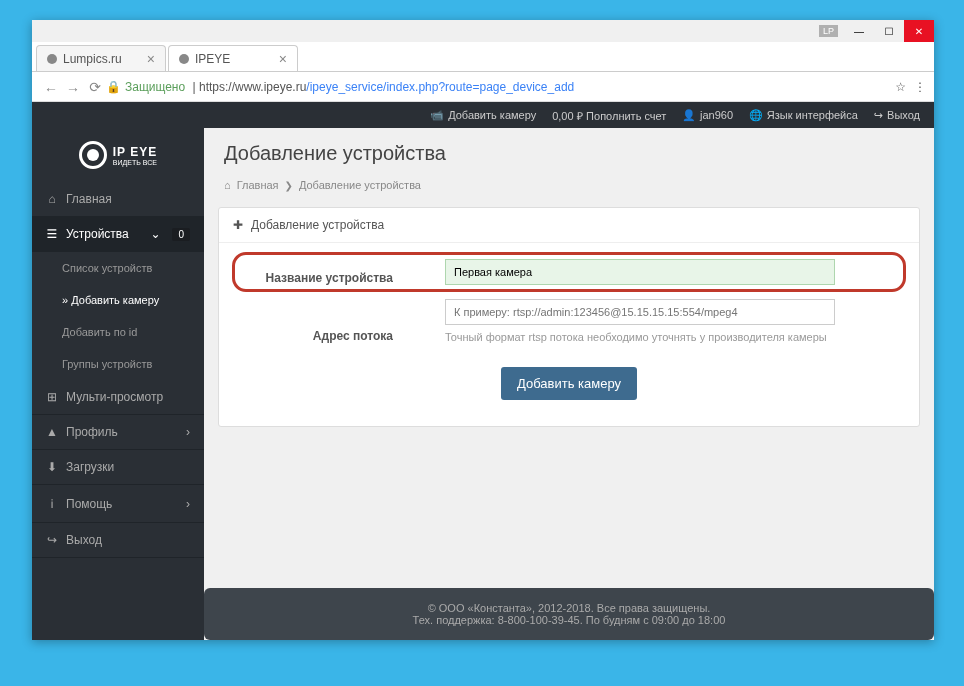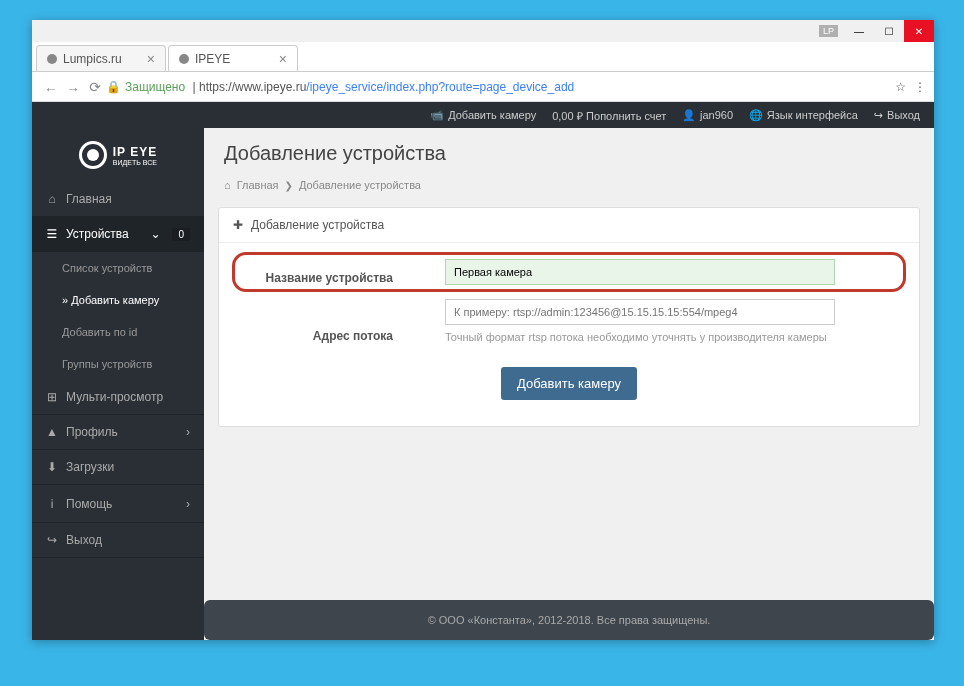--- a/index.html
+++ b/index.html
@@ -201,17 +201,18 @@
             </div>
             <div class="submit-row">
               <button class="btn-primary">Добавить камеру</button>
             </div>
           </div>
         </div>
 
         <div style="flex:1"></div>
         <div class="footer">
           <div>© ООО «Константа», 2012-2018. Все права защищены.</div>
+          <div>Тех. поддержка: 8-800-100-39-45. По будням с 09:00 до 18:00</div>
         </div>
       </div>
     </div>
   </div>
 </div>
 
 </body></html>

